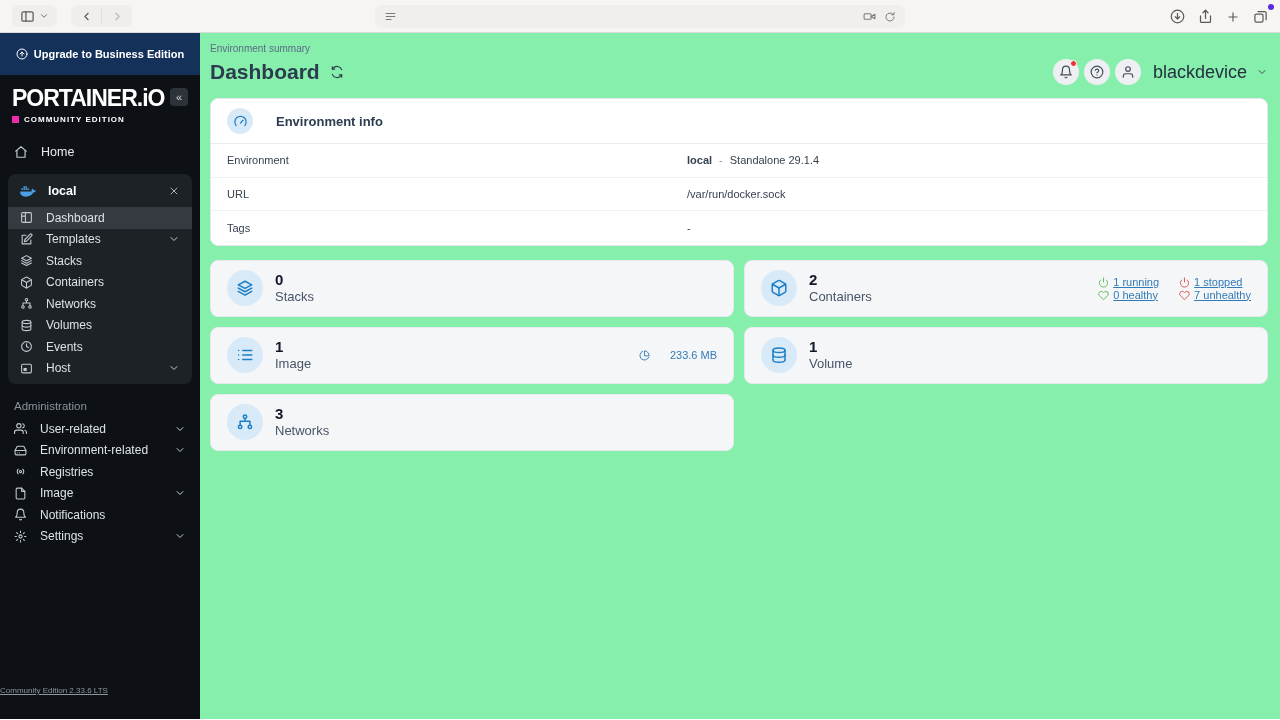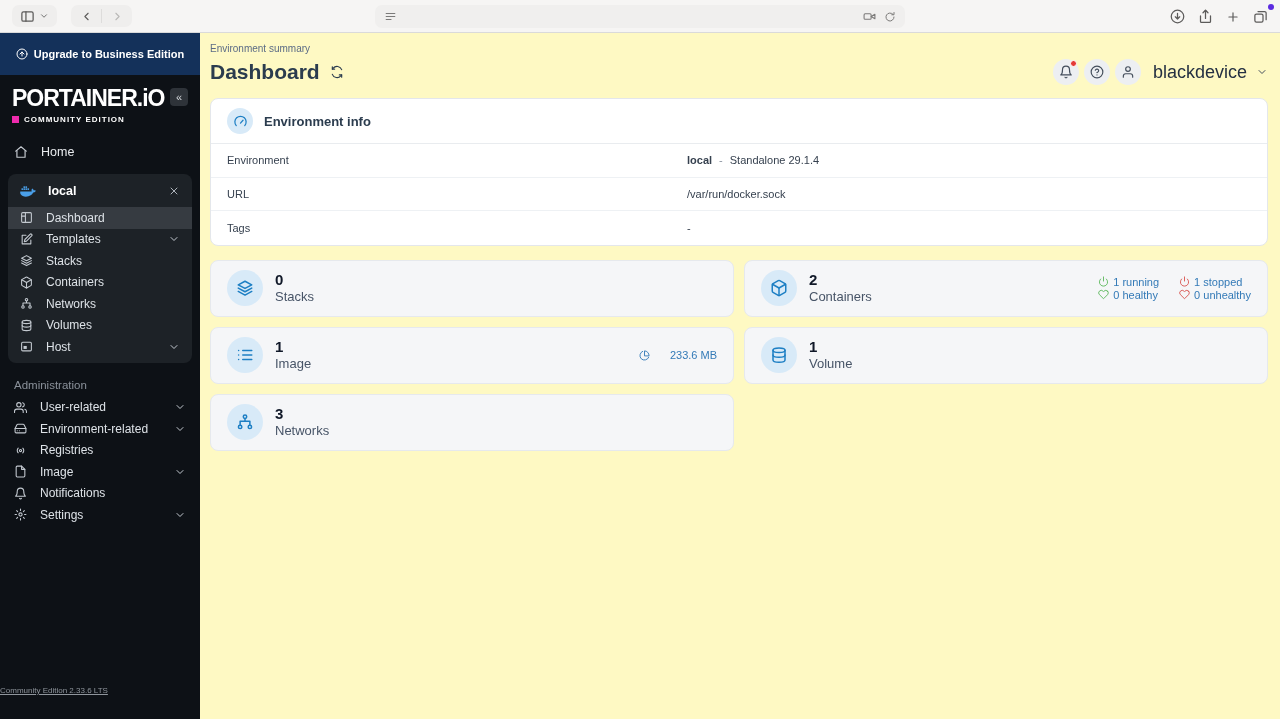--- a/index.html
+++ b/index.html
@@ -53,57 +53,57 @@
   .nav-item { display:flex; align-items:center; height:21.5px; padding:0 12px; color:#dde2e7;
     font-size:12px; cursor:pointer; }
   .nav-item .icn { color:#c3c9d0; }
   .nav-item.active { background:#363b41; }
   .chev { margin-left:auto; color:#9aa1a9; }
   #admin-title { padding:16px 14px 6px 14px; color:#8a919a; font-size:11.5px; }
   .admin-item { height:21.5px; font-size:12px; }
   #sidebar-footer { margin-top:auto; padding-bottom:24px; text-align:left; color:#8f959c; font-size:8px;text-decoration:underline; }
 
   
-  #main { flex:1; background:#fef9c3; padding:0 12px 0 10px; overflow:hidden; }
+  #main { flex:1; background:#86efac; padding:0 12px 0 10px; overflow:hidden; }
   #breadcrumb { margin-top:10px; font-size:10px; color:#5b6b85; }
   #title-row { margin-top:5px; display:flex; align-items:center; }
   #page-title { font-size:21px; font-weight:700; color:#2b3c4e; }
   #refresh-btn { margin-left:10px; color:#2b3c4e; cursor:pointer; }
   #header-right { margin-left:auto; display:flex; align-items:center; gap:5px; }
   .round-btn { width:26px; height:26px; border-radius:50%; background:#edeff2; color:#444e5c;
     display:flex; align-items:center; justify-content:center; cursor:pointer; position:relative; }
   #bell-dot { position:absolute; top:1px; right:2px; width:7px; height:7px; border-radius:50%;
     background:#e53935; border:1.5px solid #fff; }
   #username { margin:0 4px 0 7px; font-size:18px; color:#243042; }
   #user-chev { color:#444e5c; cursor:pointer; }
 
   
   #env-panel { margin-top:13px; background:#fff; border:1px solid #e4e7eb; border-radius:8px; }
-  #panel-head { display:flex; align-items:center; gap:11px; padding:9px 16px; border-bottom:1px solid #e9ecef; }
+  #panel-head { display:flex; align-items:center; gap:23px; padding:9px 16px; border-bottom:1px solid #e9ecef; }
   .icon-circle { border-radius:50%; background:#d8eaf8; color:#1d7fc4; display:flex; align-items:center; justify-content:center; }
   .ic26 { width:26px; height:26px; }
   .ic36 { width:36px; height:36px; }
   #panel-title { font-size:13px; font-weight:700; color:#2b3c4e; }
   .info-row { display:flex; align-items:center; height:33.5px; padding:0 16px; border-bottom:1px solid #eef1f4;
     font-size:11px; color:#36414f; }
   .info-row:last-child { border-bottom:none; }
   .info-label { width:460px; flex:none; }
   .env-name-val { font-weight:700; }
   .env-sep { color:#8a93a0; margin:0 7px; }
 
   
   #cards { margin-top:14px; display:grid; grid-template-columns:1fr 1fr; column-gap:10px; row-gap:10px; }
   .card { height:57px; background:#f5f6f8; border:1px solid #e6e9ed; border-radius:8px;
     display:flex; align-items:center; padding:0 16px; cursor:pointer; }
   .card-text { margin-left:12px; }
   .card-count { font-size:15px; font-weight:700; color:#101828; line-height:1.2; }
   .card-label { font-size:13px; color:#475467; line-height:1.2; }
   .card-right { margin-left:auto; }
   #containers-stats { display:grid; grid-template-columns:auto auto; column-gap:20px; row-gap:1px; }
-  .stat { display:flex; align-items:flex-start; gap:4px; font-size:11px; color:#337ab7; }
+  .stat { display:flex; align-items:flex-end; gap:4px; font-size:11px; color:#337ab7;text-decoration:underline; }
   .stat .g { color:#5cb85c; } .stat .r { color:#d9534f; }
   #image-size { display:flex; align-items:center; gap:20px; font-size:11px; color:#337ab7; }
   #networks-card { grid-column:1; }
 </style>
 </head>
 <body>
 
 <div id="chrome">
   <div class="chrome-pill" id="win-left">
     <span class="icn i15">
@@ -297,20 +297,29 @@
               <ellipse cx="12" cy="5.5" rx="8" ry="3"></ellipse>
               <path d="M4 5.5v13c0 1.7 3.6 3 8 3s8-1.3 8-3v-13"></path>
               <path d="M4 12c0 1.7 3.6 3 8 3s8-1.3 8-3"></path>
             </svg>
           </span>
         <span class="side-label">Volumes</span>
       </div>
       <div class="nav-item">
         <span class="icn i13">
             <svg viewBox="0 0 24 24" fill="none" stroke="currentColor" stroke-width="2" stroke-linecap="round" stroke-linejoin="round">
+              <circle cx="12" cy="12" r="9"></circle>
+              <path d="M12 7v5l3.5 2"></path>
+            </svg>
+          </span>
+        <span class="side-label">Events</span>
+      </div>
+      <div class="nav-item">
+        <span class="icn i13">
+            <svg viewBox="0 0 24 24" fill="none" stroke="currentColor" stroke-width="2" stroke-linecap="round" stroke-linejoin="round">
               <rect x="3" y="4" width="18" height="16" rx="2"></rect>
               <rect x="6.5" y="11" width="6" height="5.5" fill="currentColor" stroke="none"></rect>
             </svg>
           </span>
         <span class="side-label">Host</span>
         <span class="chev icn i12">
             <svg viewBox="0 0 24 24" fill="none" stroke="currentColor" stroke-width="2" stroke-linecap="round" stroke-linejoin="round">
               <path d="m6 9 6 6 6-6"></path>
             </svg>
           </span>
@@ -532,21 +541,21 @@
                 </svg>
               </span>
             <span>0 healthy</span>
           </span>
           <span class="stat">
             <span class="icn i11 r">
                 <svg viewBox="0 0 24 24" fill="none" stroke="currentColor" stroke-width="2" stroke-linecap="round" stroke-linejoin="round">
                   <path d="M20.84 4.61a5.5 5.5 0 0 0-7.78 0L12 5.67l-1.06-1.06a5.5 5.5 0 0 0-7.78 7.78L12 21.23l8.84-8.84a5.5 5.5 0 0 0 0-7.78z"></path>
                 </svg>
               </span>
-            <span>0 unhealthy</span>
+            <span>7 unhealthy</span>
           </span>
         </span>
       </div>
 
       <div class="card">
         <span class="icon-circle ic36">
           <span class="icn i18">
               <svg viewBox="0 0 24 24" fill="none" stroke="currentColor" stroke-width="2" stroke-linecap="round" stroke-linejoin="round">
                 <path d="M9 6h12M9 12h12M9 18h12"></path>
                 <path d="M3.5 6h.01M3.5 12h.01M3.5 18h.01"></path>

